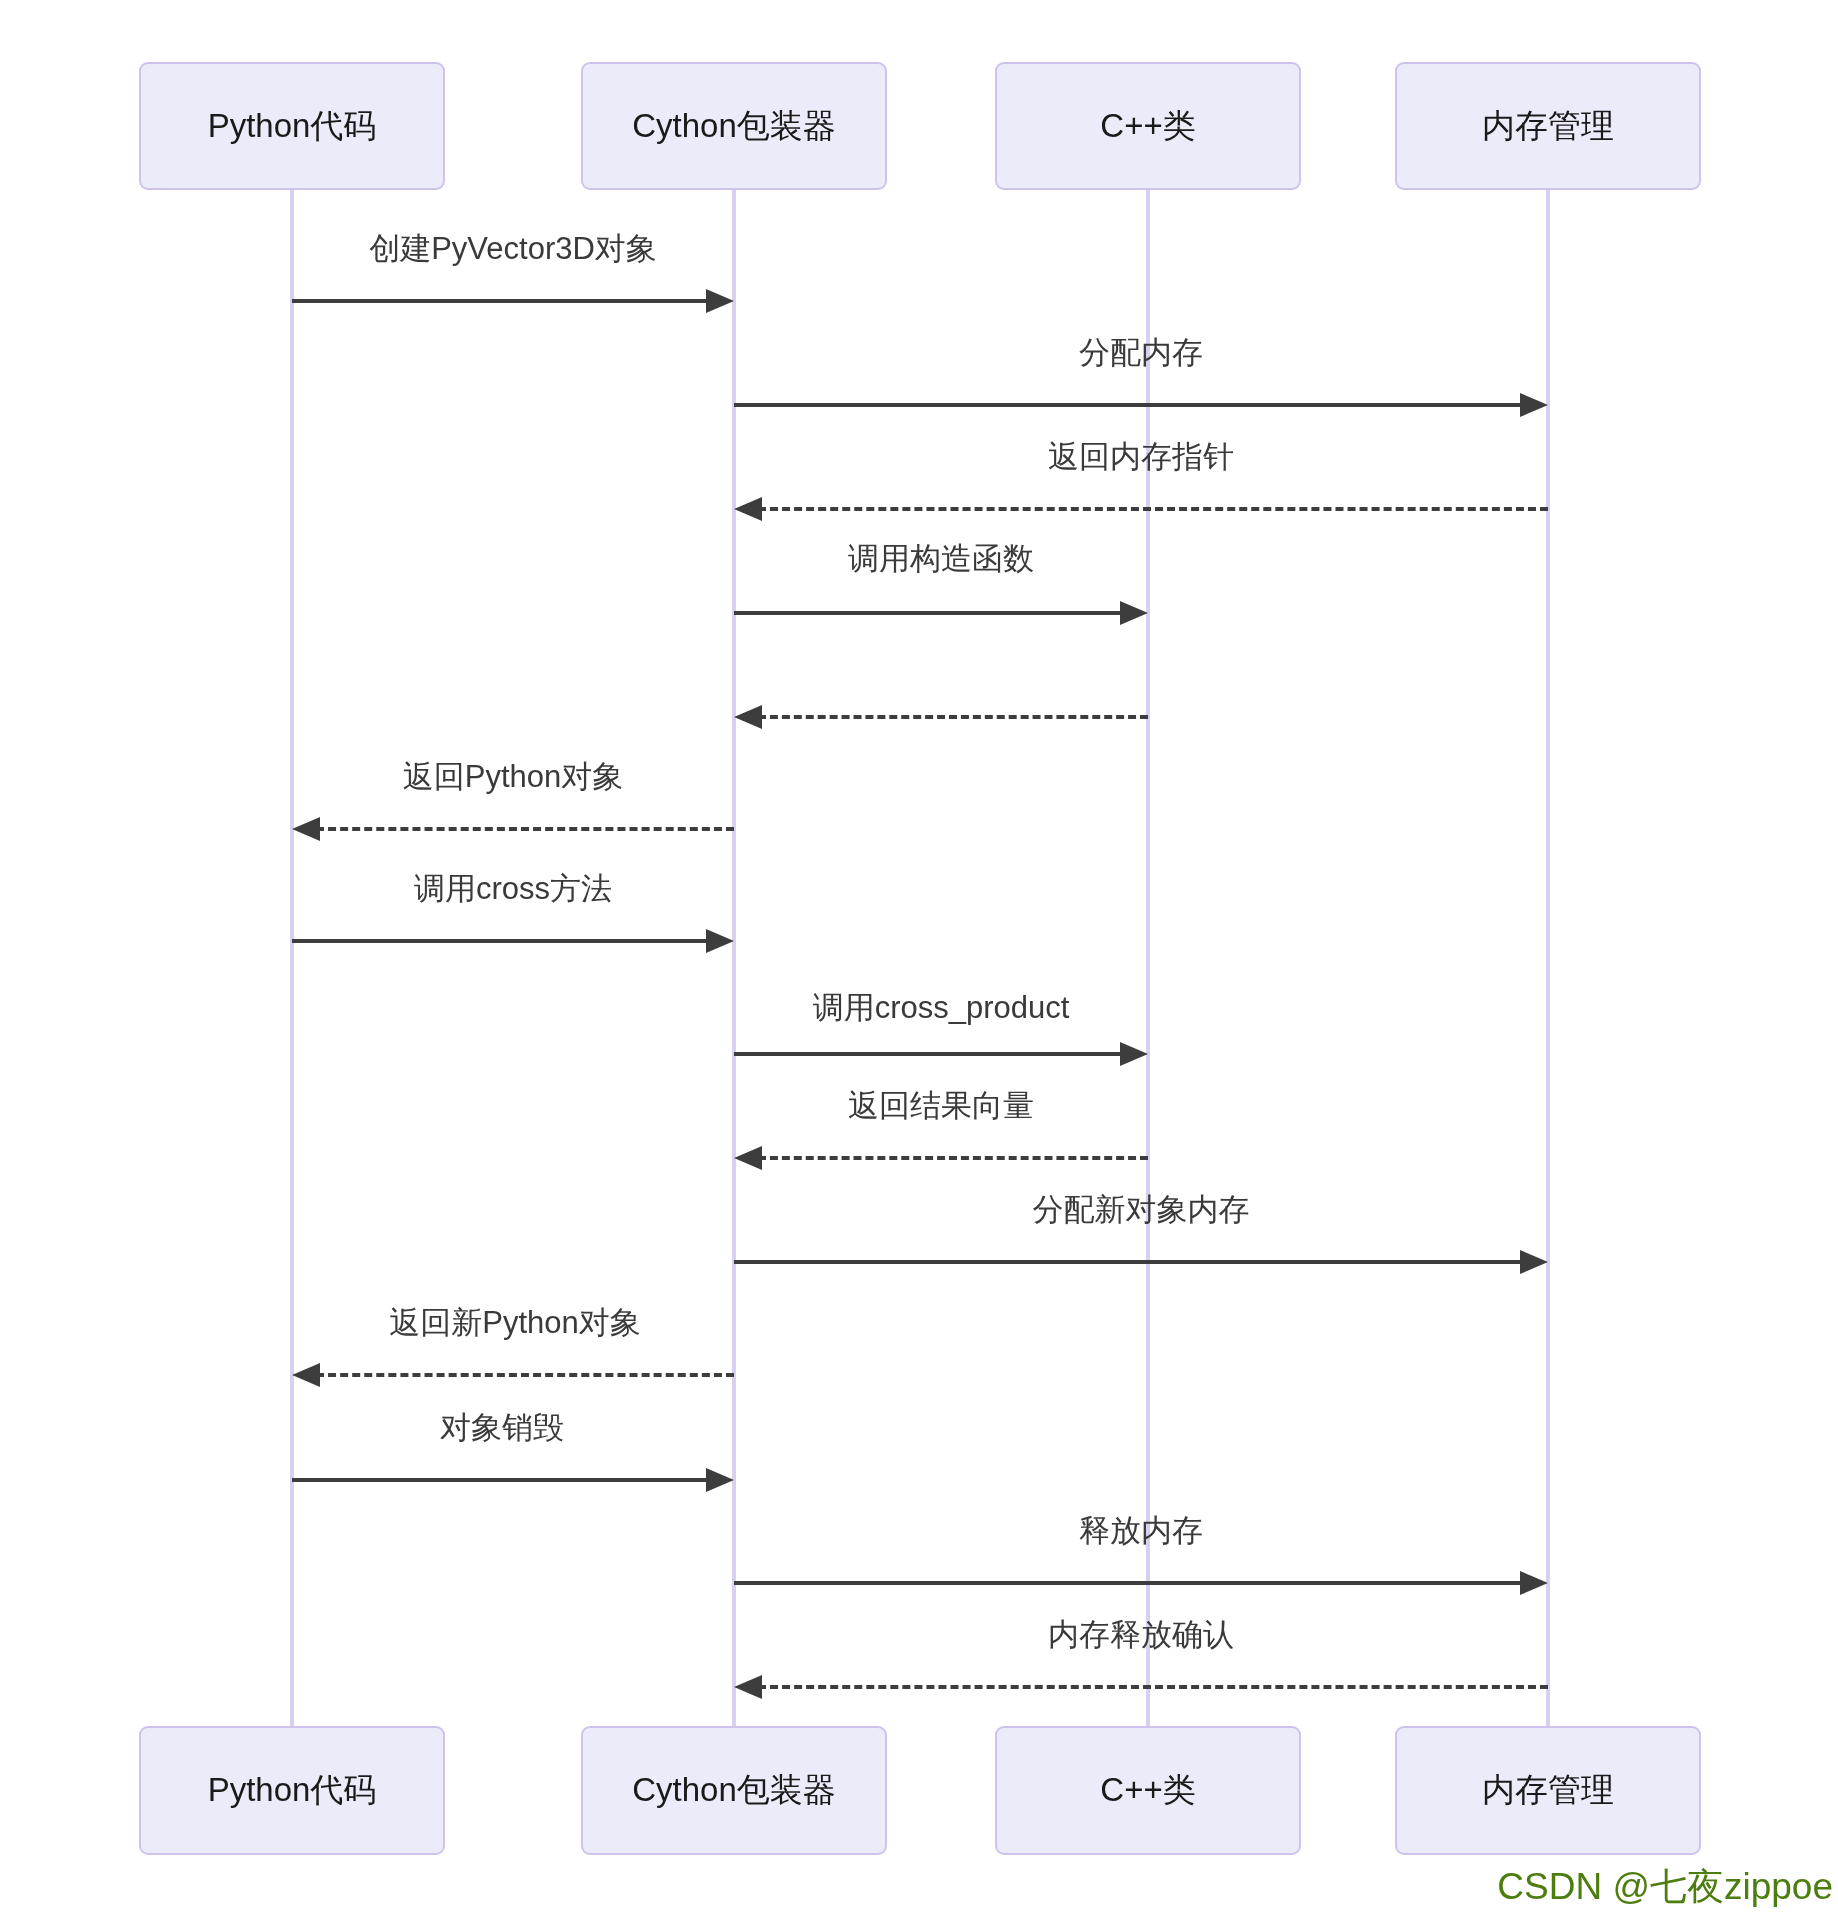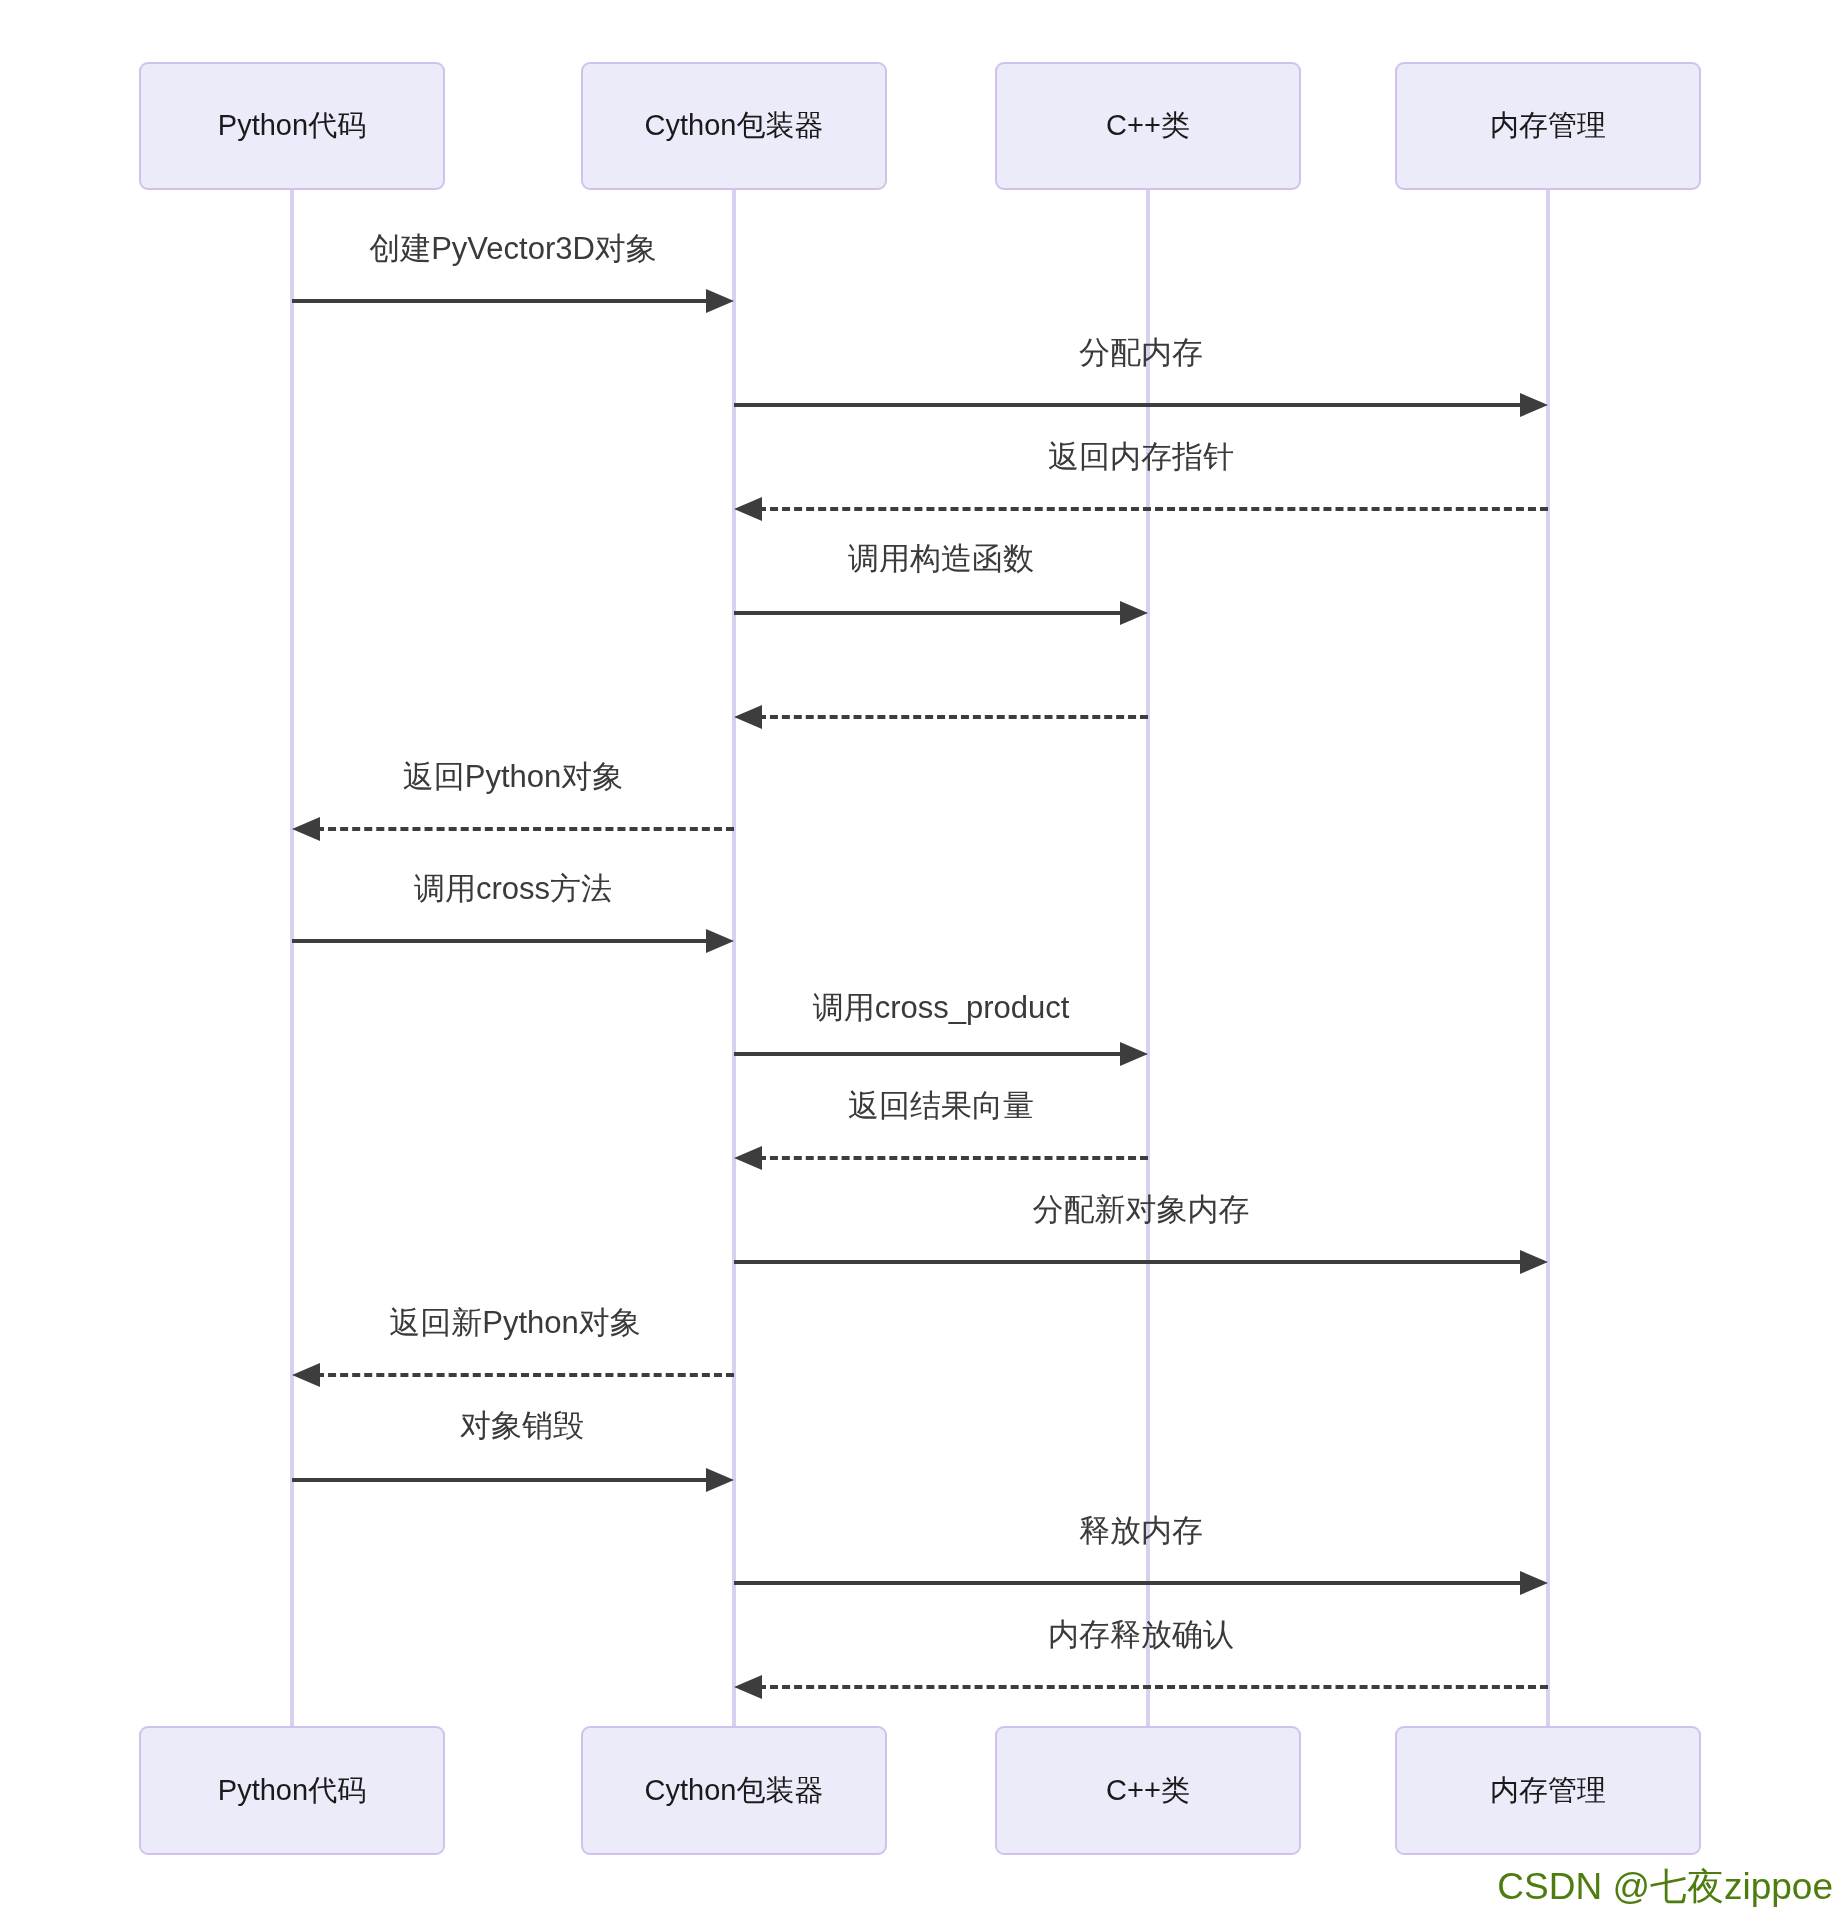--- a/index.html
+++ b/index.html
@@ -17,21 +17,21 @@
   }
   .actor-box {
     position: absolute;
     box-sizing: border-box;
     background: #ECEBF9;
     border: 2px solid #CFC3EC;
     border-radius: 9px;
     display: flex;
     align-items: center;
     justify-content: center;
-    font-size: 29px;
+    font-size: 33px;
     color: #1a1a1a;
     z-index: 3;
   }
   .lifeline {
     position: absolute;
     width: 4px;
     background: #D9D0F1;
     z-index: 1;
   }
   .msg-line {
@@ -135,20 +135,20 @@
     <div class="arrowhead left" style="top: 1146px; left: 734px;"></div>
     <div class="msg-label" style="left: 591px; top: 1085px;">返回结果向量</div>
     <div class="msg-line solid" style="top: 1260px; width: 790px; left: 734px;"></div>
     <div class="arrowhead right" style="top: 1250px; left: 1520px;"></div>
     <div class="msg-label" style="left: 791px; top: 1189px;">分配新对象内存</div>
     <div class="msg-line dashed" style="top: 1373px; width: 418px; left: 316px;"></div>
     <div class="arrowhead left" style="top: 1363px; left: 292px;"></div>
     <div class="msg-label" style="left: 165px; top: 1302px;">返回新Python对象</div>
     <div class="msg-line solid" style="top: 1478px; width: 418px; left: 292px;"></div>
     <div class="arrowhead right" style="top: 1468px; left: 706px;"></div>
-    <div class="msg-label" style="left: 172px; top: 1407px; font-family: Liberation Mono, monospace;">对象销毁</div>
+    <div class="msg-label" style="left: 152px; top: 1407px;">对象销毁</div>
     <div class="msg-line solid" style="top: 1581px; width: 790px; left: 734px;"></div>
     <div class="arrowhead right" style="top: 1571px; left: 1520px;"></div>
     <div class="msg-label" style="left: 791px; top: 1510px;">释放内存</div>
     <div class="msg-line dashed" style="top: 1685px; width: 790px; left: 758px;"></div>
     <div class="arrowhead left" style="top: 1675px; left: 734px;"></div>
     <div class="msg-label" style="left: 791px; top: 1614px;">内存释放确认</div>
   </div>
 
 </body></html>

